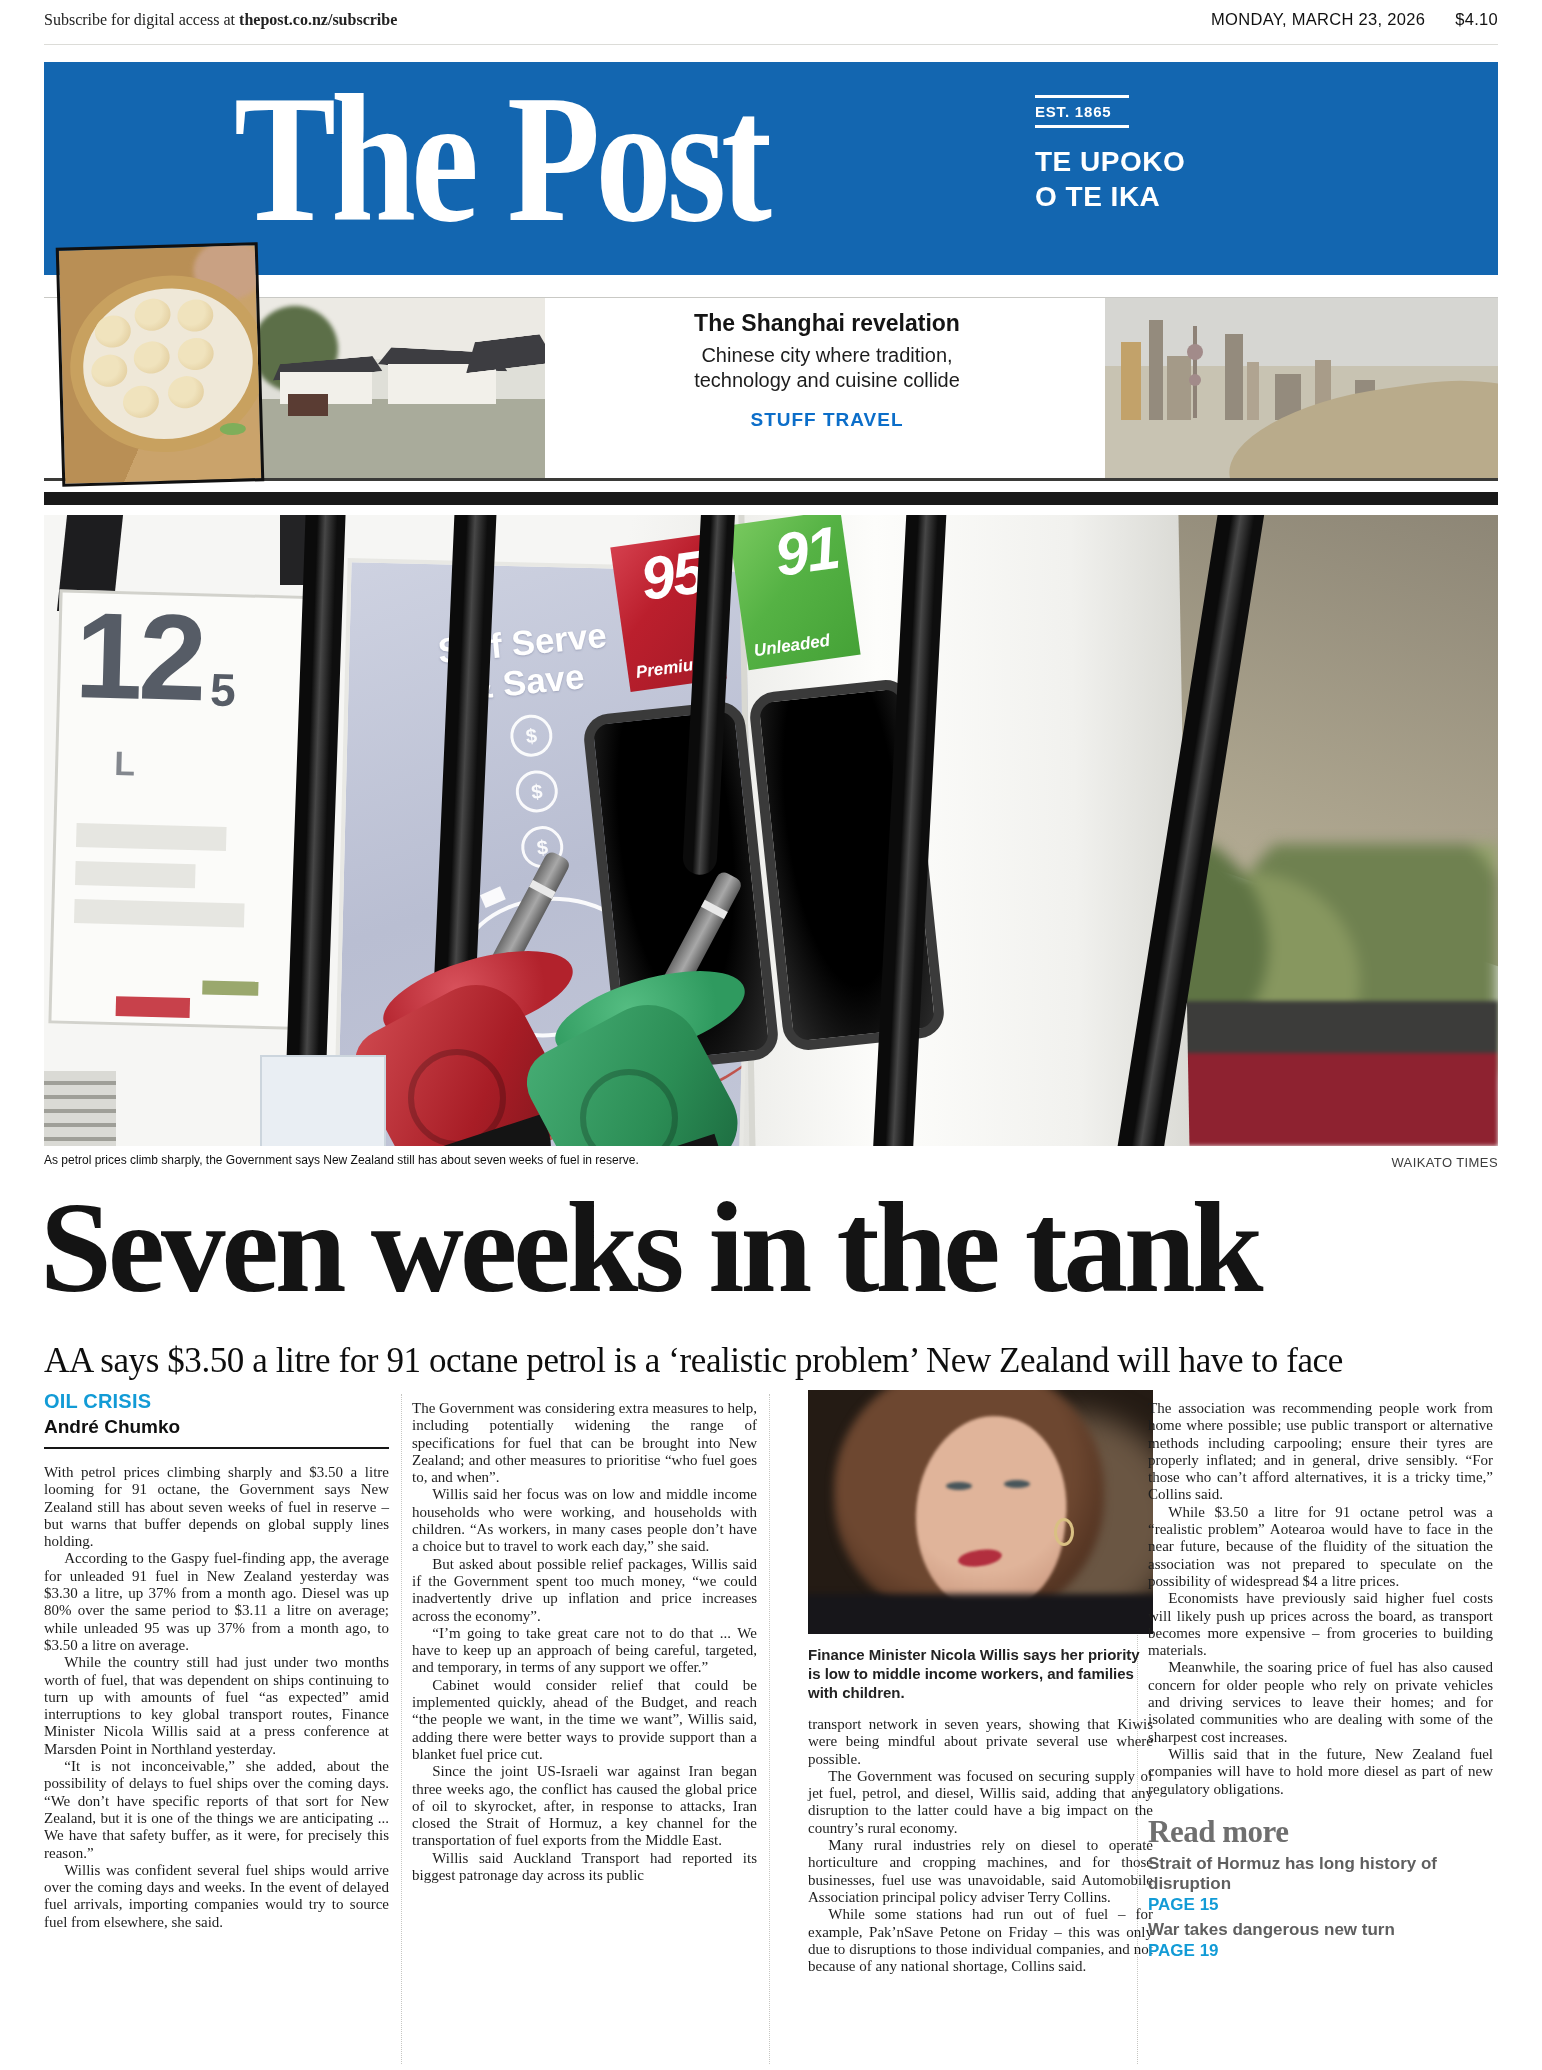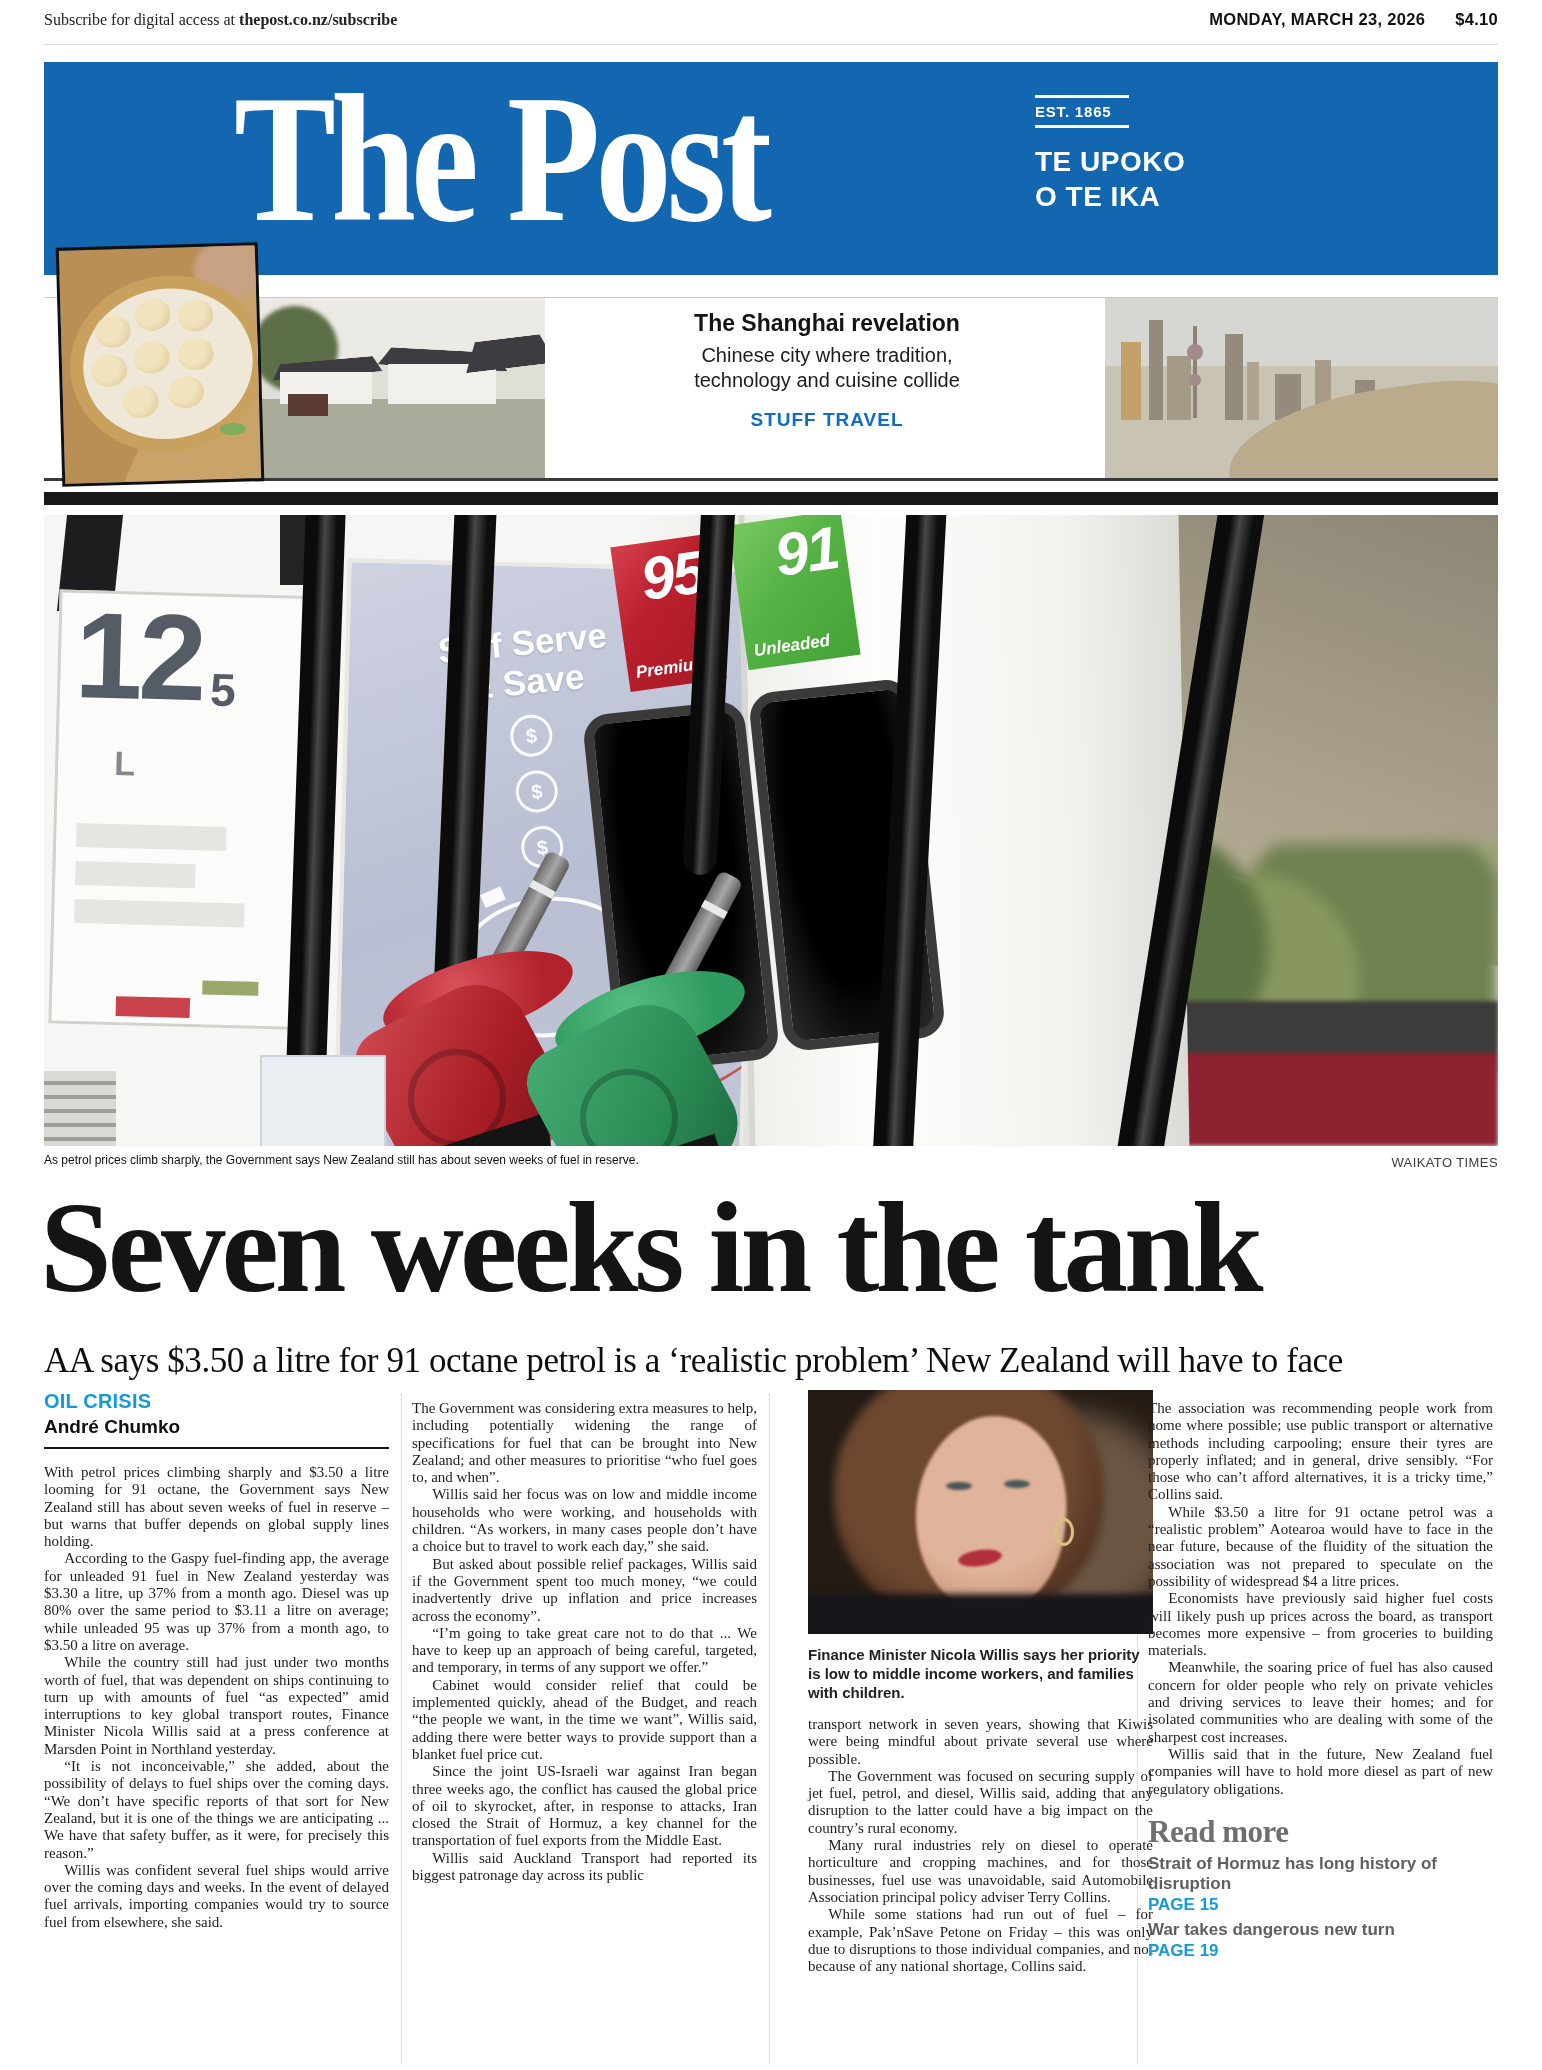--- a/index.html
+++ b/index.html
@@ -4,21 +4,21 @@
 <style>
   html,body{margin:0;padding:0;background:#ffffff;}
   .page{position:relative;width:1542px;height:2070px;background:#fff;overflow:hidden;
         font-family:"Liberation Sans",sans-serif;color:#1a1a1a;border-radius:31px;}
   .abs{position:absolute;}
 
   
   .topbar{left:44px;top:0;width:1454px;height:44px;border-bottom:1px solid #dcdcd8;}
   .tb-left{position:absolute;left:0;top:11px;font-family:"Liberation Serif",serif;font-size:16px;color:#222;}
   .tb-left b{font-weight:700;}
-  .tb-right{position:absolute;right:0;top:10px;font-weight:700;font-size:16.5px;letter-spacing:.3px;color:#111;}
+  .tb-right{position:absolute;right:0;top:10px;font-weight:400;font-size:16.5px;letter-spacing:.3px;color:#111;}
   .tb-price{margin-left:30px;}
 
   
   .masthead{left:44px;top:62px;width:1454px;height:213px;background:#1366b0;}
   .mh-title{position:absolute;left:190px;top:6px;color:#fff;font-family:"Liberation Serif",serif;
             font-weight:700;font-size:182px;line-height:1;letter-spacing:-6px;
             transform:scaleX(.84);transform-origin:left top;white-space:nowrap;}
   .mh-right{position:absolute;left:991px;top:33px;color:#fff;}
   .est-line{width:94px;height:3px;background:#fff;}
   .est-text{font-weight:700;font-size:15px;letter-spacing:.8px;margin:5px 0;}

